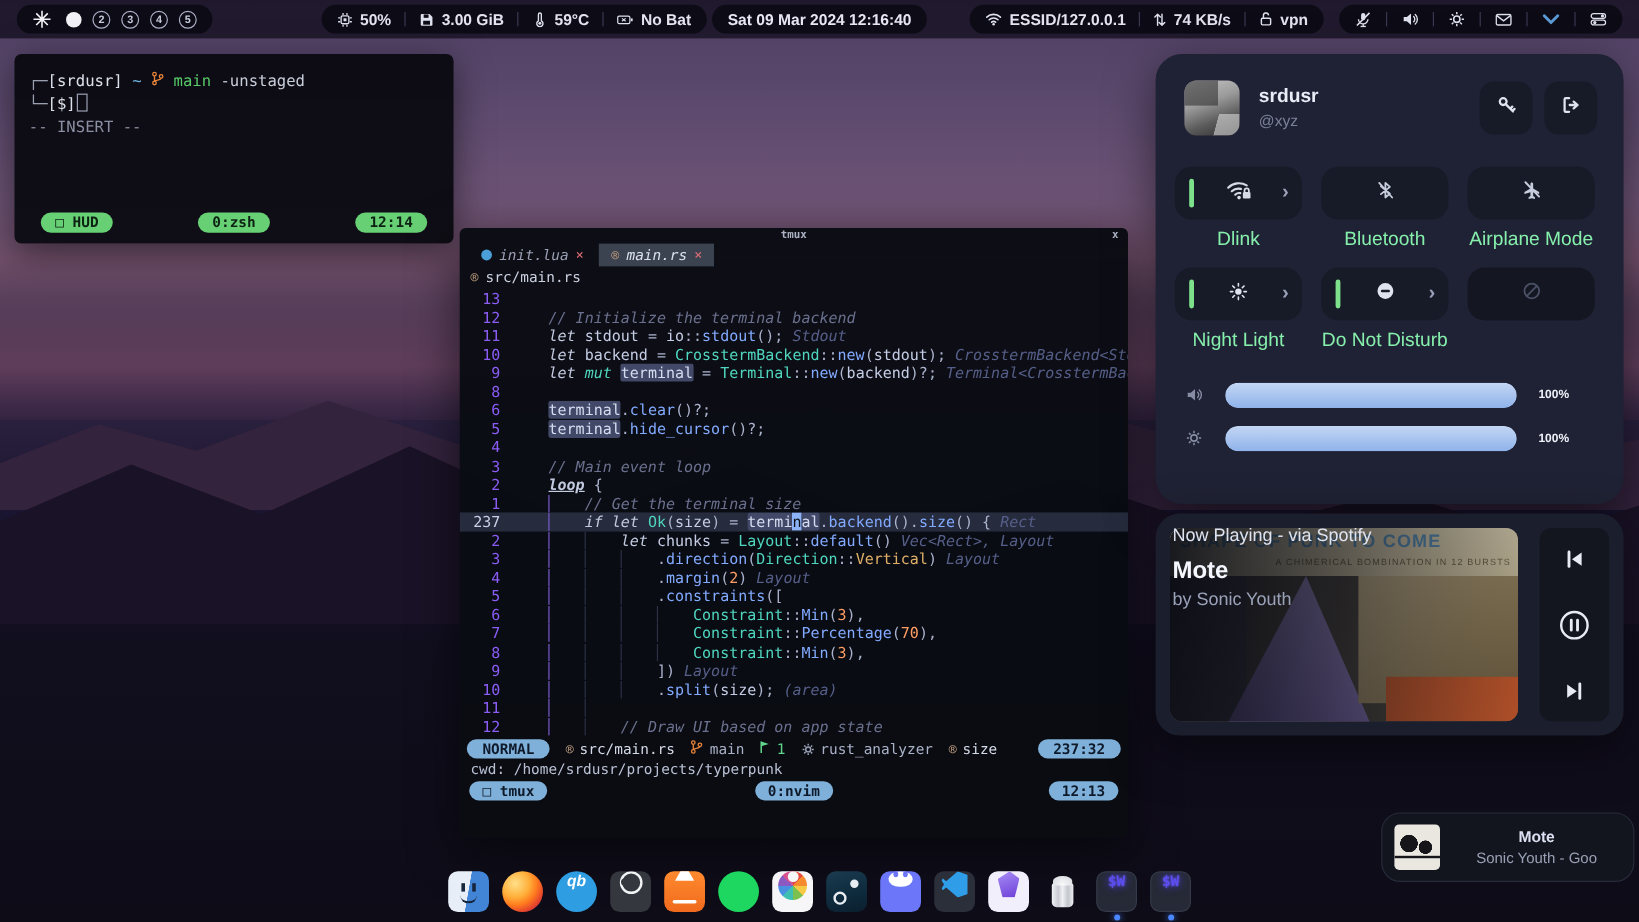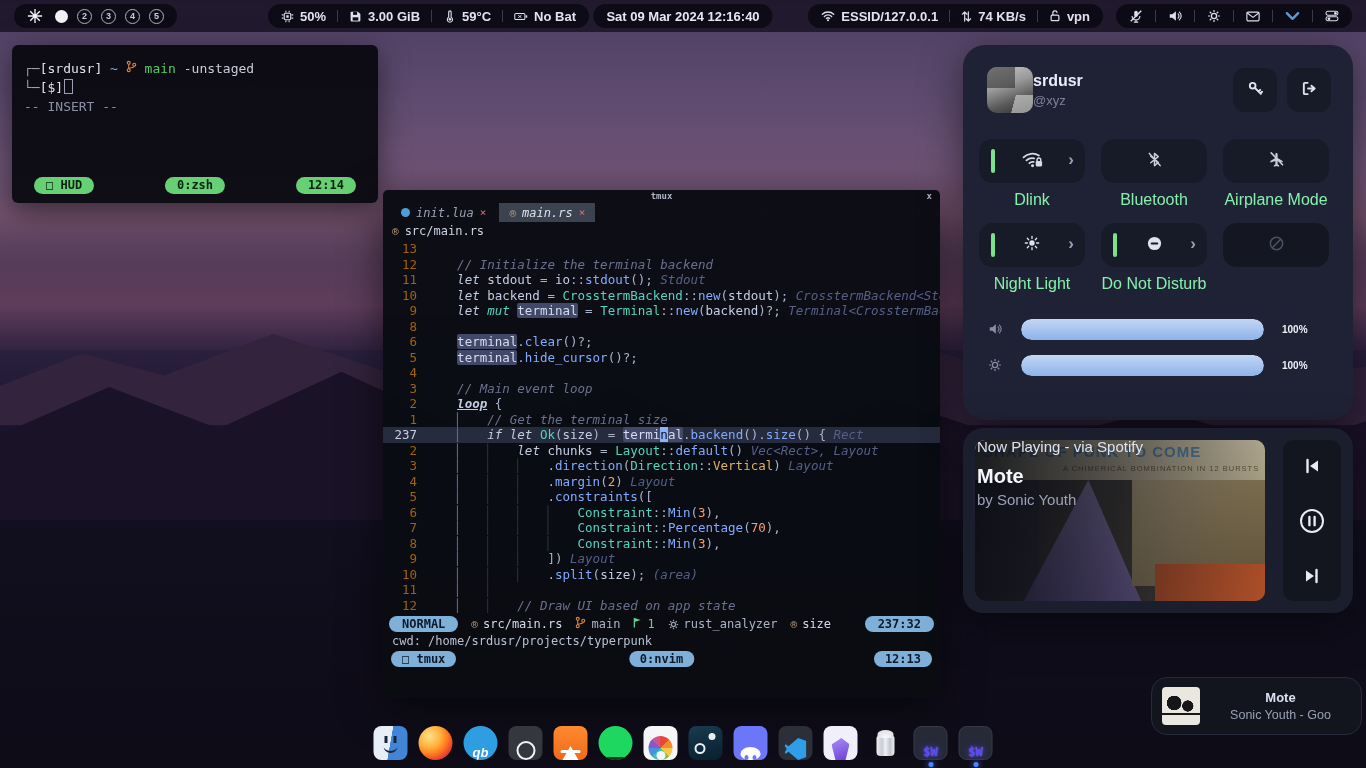--- a/index.html
+++ b/index.html
@@ -36,21 +36,21 @@
   .eclose{position:absolute;right:8px;top:0;color:#aeb4c6;}
   .tabs{display:flex;height:19px;align-items:stretch;padding-left:8px;gap:3px;}
   .tab{display:flex;align-items:center;gap:6px;padding:0 10px;font-style:italic;font-size:12px;color:#9aa1b5;}
   .tab.on{background:#3b4250;color:#dde2ee;}
   .tabx{color:#e06c75;font-style:normal;font-size:11px;}
   .lic{display:inline-block;width:9px;height:9px;border-radius:50%;background:#4a9fd8;}
   .ric{font-style:normal;font-size:11px;color:#b8977a;}
   .winbar{height:17px;display:flex;align-items:center;gap:6px;padding:0 9px;font-size:12px;color:#ccd2e2;}
   .code{padding-top:2px;font-size:12.5px;}
   .cl{height:15.5px;line-height:15.5px;white-space:pre;overflow:hidden;}
-  .g{display:inline-block;width:34px;padding-right:10px;text-align:right;color:#a16207;}
+  .g{display:inline-block;width:34px;padding-right:10px;text-align:right;color:#8b5cf6;}
   .cl.cur{background:#262b3d;} .cl.cur .g{color:#c9cfe8;}
   .tk-cm{color:#6a708e;font-style:italic;}
   .tk-kw{color:#c3cbe0;font-style:italic;}
   .tk-kwu{color:#c3cbe0;font-style:italic;text-decoration:underline;font-weight:bold;}
   .tk-kw2{color:#4fd6be;font-style:italic;}
   .tk-ty{color:#4fd6be;}
   .tk-fn{color:#82aaff;}
   .tk-num{color:#ff9e64;}
   .tk-enm{color:#e0af68;}
   .tk-pn{color:#aab2cc;}
@@ -67,21 +67,21 @@
   .cmdline{height:16px;font-size:12px;color:#b9c0d4;padding:0 9px;line-height:16px;}
   .tmuxbar{height:18px;position:relative;margin-top:2px;}
   .tpill{position:absolute;top:0;background:#7fb0da;color:#0e1a2a;font:700 12px/16px "DejaVu Sans Mono",monospace;border-radius:9px;padding:0 11px;}
 
   
   .panel{position:absolute;left:963px;top:45px;width:390px;height:375px;border-radius:22px;background:#1f2234;box-shadow:0 12px 40px rgba(0,0,0,.5);}
   .phead{display:flex;align-items:center;padding:22px 22px 0 24px;}
   .avatar{width:46px;height:46px;border-radius:10px;overflow:hidden;position:relative;background:linear-gradient(160deg,#c9c9c9,#9a9a9a 40%,#5a5a5a 70%,#2e2e2e);flex:none;}
   .avatar::before{content:"";position:absolute;left:0;top:0;width:60%;height:45%;background:rgba(40,40,40,.55);}
   .avatar::after{content:"";position:absolute;right:0;bottom:0;width:70%;height:40%;background:linear-gradient(105deg,transparent 40%,rgba(230,230,230,.55) 41%);}
-  .pnames{}
+  .pnames{margin-left:16px;}
   .pname{font-weight:700;font-size:16px;color:#e9edf8;}
   .phandle{font-size:13px;color:#7b8199;margin-top:3px;}
   .pbtns{margin-left:auto;display:flex;gap:10px;}
   .pbtn{width:44px;height:44px;border-radius:12px;background:#171a27;display:flex;align-items:center;justify-content:center;}
   .qs-grid{display:grid;grid-template-columns:repeat(3,106px);column-gap:16px;row-gap:16px;padding:26px 0 0 16px;}
   .qs-btn{height:44px;border-radius:14px;background:#171b28;position:relative;display:flex;align-items:center;justify-content:center;}
   .qs-btn.dis{background:#141722;}
   .qs-bar{position:absolute;left:12px;top:10px;width:4px;height:24px;border-radius:3px;background:#7de08a;}
   .qs-chev{position:absolute;right:11px;top:50%;transform:translateY(-54%);color:#9aa0b8;font-size:17px;font-weight:700;}
   .qs-lbl{text-align:center;font-size:16px;color:#86efac;margin-top:8px;height:16px;}
@@ -113,21 +113,21 @@
   .notif{position:absolute;left:1151px;top:677px;width:211px;height:58px;border-radius:16px;background:#13151e;border:1px solid #262a3a;display:flex;align-items:center;padding:0 10px;gap:10px;box-sizing:border-box;}
   .nthumb{width:38px;height:38px;border-radius:4px;flex:none;position:relative;overflow:hidden;background:#e9e7df;}
   .nthumb::before{content:"";position:absolute;inset:0;background:radial-gradient(circle at 32% 42%,#16161a 0 21%,transparent 22%),radial-gradient(circle at 68% 50%,#16161a 0 17%,transparent 18%),linear-gradient(transparent 68%,#16161a 69% 74%,transparent 75%);}
   .ntxt{flex:1;}
   .ntitle{text-align:center;font-weight:700;font-size:13px;color:#dbe0f2;}
   .nbody{text-align:center;font-size:12.5px;color:#99a0b5;margin-top:3px;}
 
   
   .dock{position:absolute;left:50%;transform:translateX(-50%);bottom:1px;display:flex;gap:11px;align-items:flex-start;}
   .dwrap{display:flex;flex-direction:column;align-items:center;}
-  .dicon{width:34px;height:34px;border-radius:8px;position:relative;display:flex;align-items:flex-end;justify-content:center;overflow:hidden;}
+  .dicon{width:34px;height:34px;border-radius:8px;position:relative;display:flex;align-items:flex-start;justify-content:center;overflow:hidden;}
   .ddot{width:5px;height:5px;border-radius:50%;background:#4a86ff;box-shadow:0 0 6px #4a86ff;margin-top:2px;}
   .di-file-manager{background:linear-gradient(100deg,#e8eef8 49%,#4285d6 50%);}
   .di-file-manager::before{content:"";position:absolute;top:10px;left:11px;width:3px;height:7px;background:#17263d;box-shadow:9px 0 0 #17263d;}
   .di-file-manager::after{content:"";position:absolute;bottom:7px;left:10px;width:14px;height:6px;border-bottom:2.5px solid #17263d;border-radius:0 0 10px 10px;}
   .di-firefox{border-radius:50%;background:radial-gradient(circle at 32% 30%,#ffe08a,#ffb03a 35%,#ff7a1e 55%,#e23f2e 75%,#8a3aa8 100%);}
   .di-qbittorrent{border-radius:50%;background:#2f9de2;}
   .di-qbittorrent .dlabel{color:#fff;font-style:italic;font-weight:700;font-size:13px;font-family:"Liberation Sans",sans-serif;text-shadow:none;}
   .di-obs{background:#34373d;}
   .di-obs::before{content:"";box-sizing:border-box;width:19px;height:19px;border-radius:50%;border:2.5px solid #f2f3f5;}
   .di-obs::after{content:"";position:absolute;width:6px;height:6px;border-radius:50%;background:#34373d;top:6px;left:50%;margin-left:-8px;}

